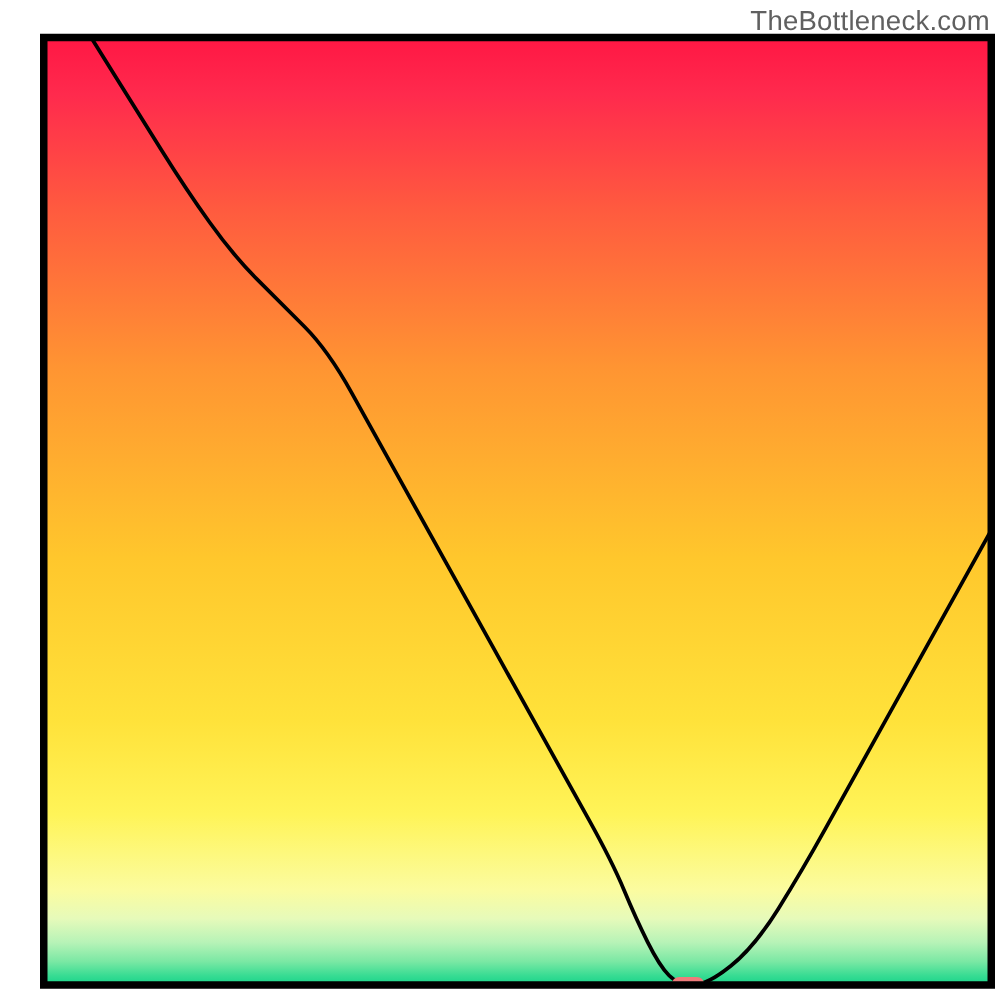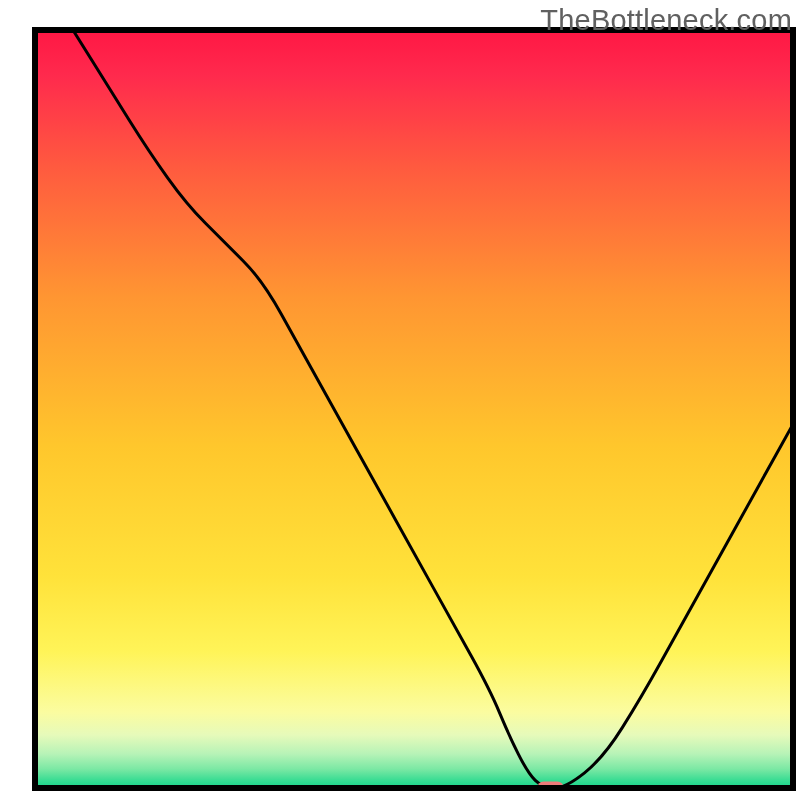--- a/index.html
+++ b/index.html
@@ -12,21 +12,21 @@
   }
   .chart-container {
     position: relative;
     width: 800px;
     height: 800px;
   }
   .watermark {
     position: absolute;
     top: 4px;
     right: 8px;
-    font-size: 29px;
+    font-size: 22px;
     color: #606060;
     font-weight: 500;
     letter-spacing: 0.2px;
     z-index: 10;
   }
   svg.chart {
     position: absolute;
     top: 0;
     left: 0;
   }

